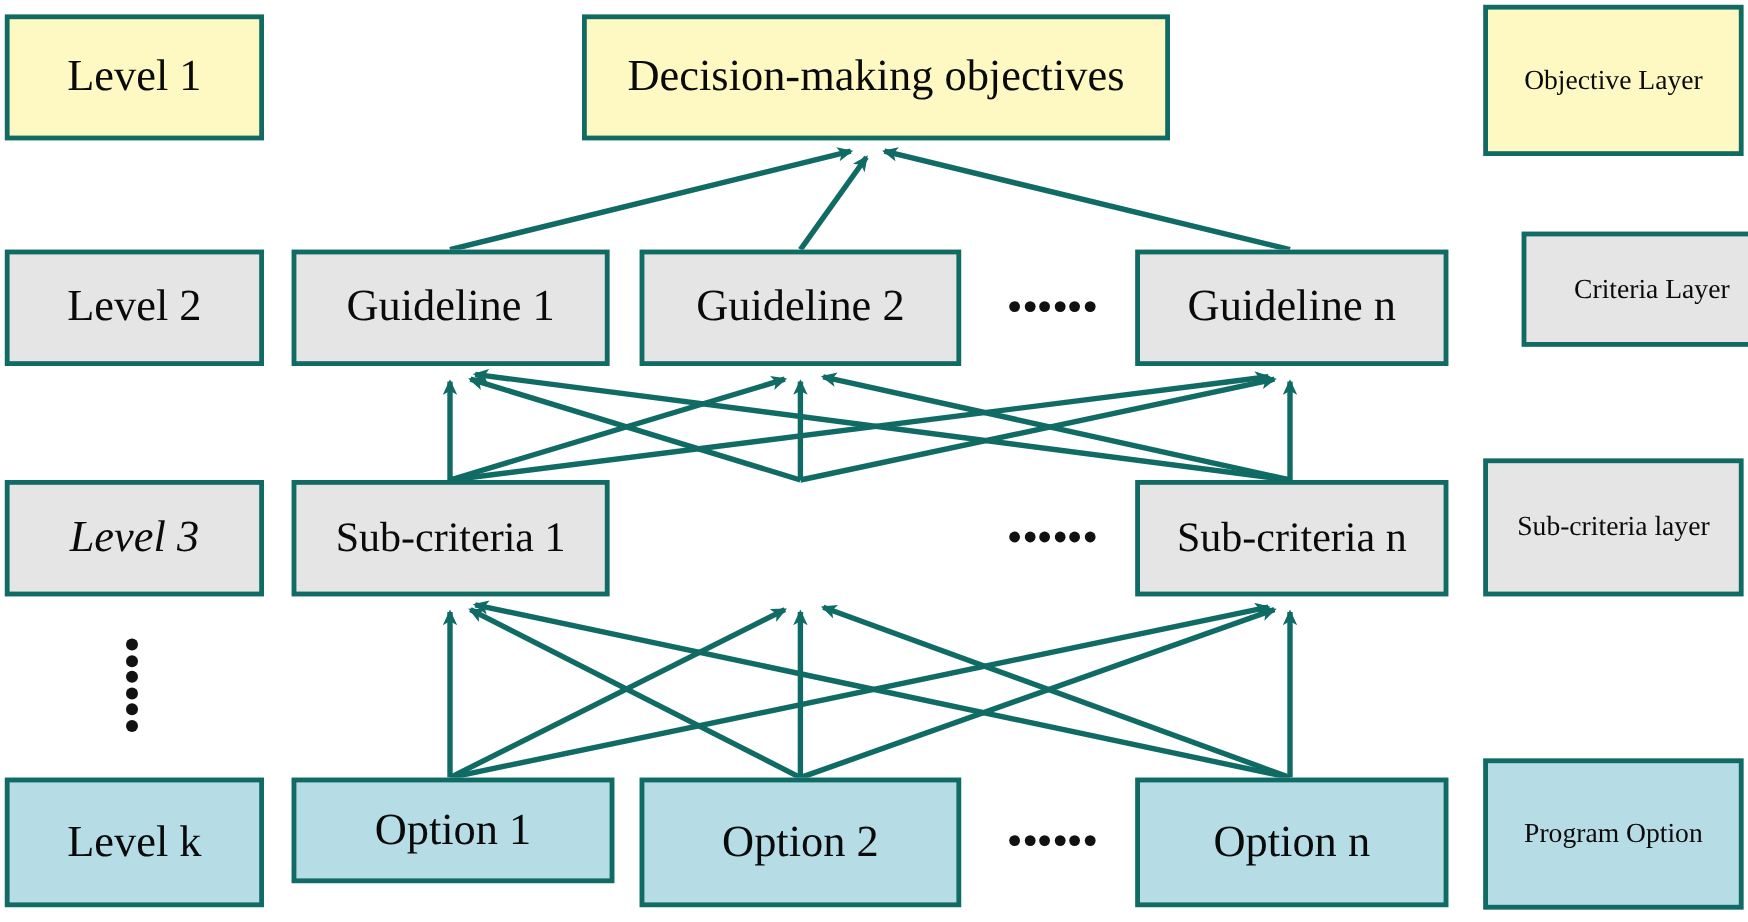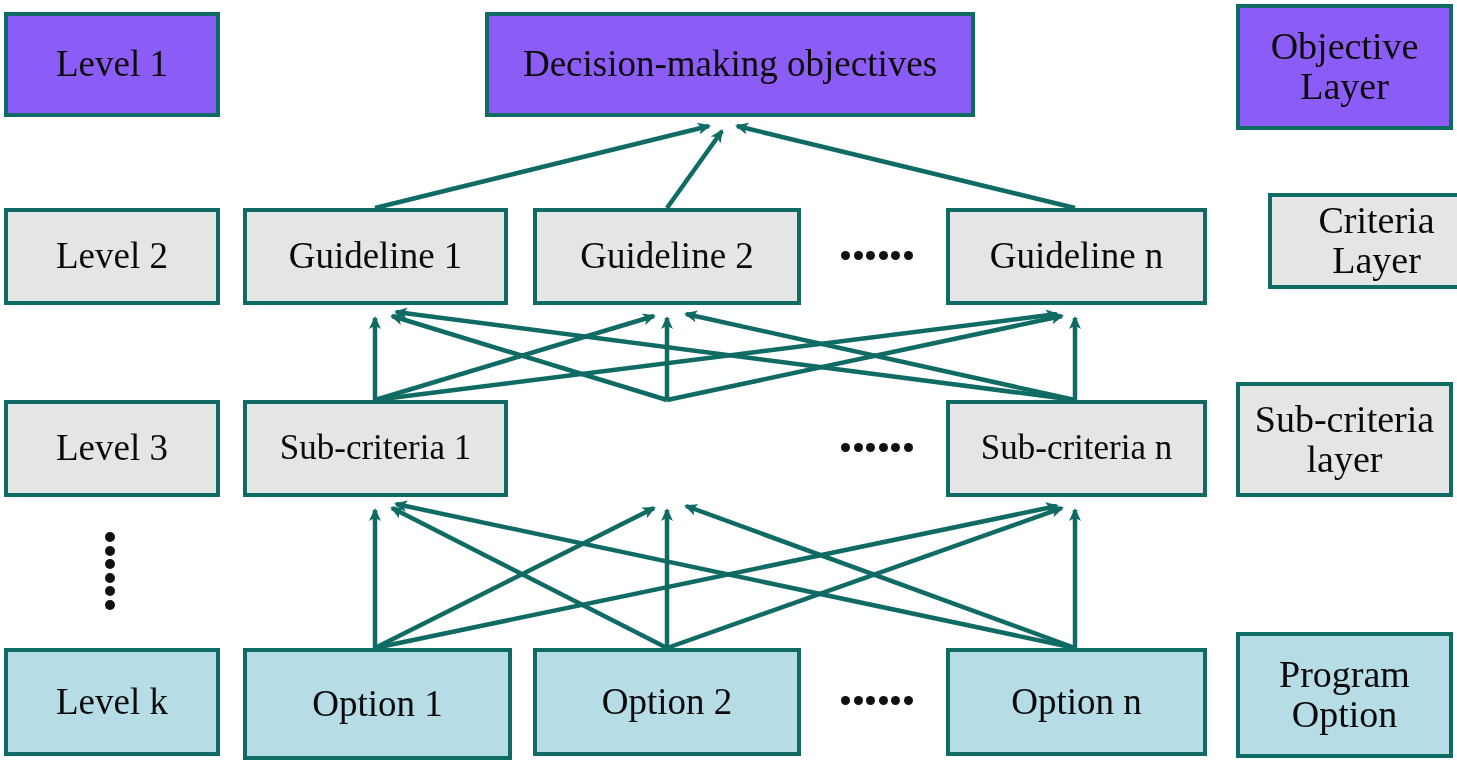--- a/index.html
+++ b/index.html
@@ -2,26 +2,26 @@
 <html><head>
 <meta charset="utf-8">
 <style>
   html,body{margin:0;padding:0;background:#ffffff;}
   body{width:1457px;height:768px;position:relative;overflow:hidden;
        font-family:"Liberation Serif","DejaVu Serif",serif;}
   #stage{position:absolute;left:0;top:0;width:1457px;height:768px;}
   .box{position:absolute;box-sizing:border-box;border:4px solid #0f6b63;
        display:flex;align-items:center;justify-content:center;text-align:center;
        color:#0a0a0a;line-height:1.05;}
-  .pink{background:#8b5cf6;}
+  .pink{background:#fef9c3;}
   .green{background:#e5e5e5;}
   .blue{background:#b6dde6;}
   .t36{font-size:37px;}
   .t34{font-size:35px;}
-  .t33{font-size:38px;}
+  .t33{font-size:23px;}
   .dots-h{position:absolute;display:flex;align-items:center;justify-content:space-between;}
   .dots-h i{display:block;width:9px;height:9px;border-radius:50%;background:#111;}
   .dots-v{position:absolute;display:flex;flex-direction:column;align-items:center;
           justify-content:space-between;}
   .dots-v i{display:block;width:10px;height:10px;border-radius:50%;background:#111;}
   svg.edges{position:absolute;left:0;top:0;width:1457px;height:768px;
             pointer-events:none;overflow:visible;}
 </style>
 </head>
 <body>
@@ -61,21 +61,21 @@
       <path d="M1075,648 L1075,510"></path>
     </g>
   </svg>
 
   <div class="box pink t36" style="left:4px;top:12px;width:216px;height:105px;">
     <span>Level 1</span>
   </div>
   <div class="box green t36" style="left:4px;top:208px;width:216px;height:97px;">
     <span>Level 2</span>
   </div>
-  <div class="box green t36" style="left:4px;top:400px;width:216px;height:97px;">
+  <div class="box green t36" style="left:4px;top:400px;width:216px;height:97px;font-style:italic;">
     <span>Level 3</span>
   </div>
   <div class="dots-v" style="left:105px;top:532px;width:10px;height:78px;">
     <i></i>
       <i></i>
       <i></i>
       <i></i>
       <i></i>
       <i></i>
   </div>
@@ -113,21 +113,21 @@
       <i></i>
       <i></i>
       <i></i>
       <i></i>
       <i></i>
   </div>
   <div class="box green t34" style="left:946px;top:400px;width:261px;height:97px;text-align:right;">
     <span>Sub-criteria n</span>
   </div>
 
-  <div class="box blue t36" style="left:243px;top:648px;width:269px;height:112px;">
+  <div class="box blue t36" style="left:243px;top:648px;width:269px;height:88px;">
     <span>Option 1</span>
   </div>
   <div class="box blue t36" style="left:533px;top:648px;width:268px;height:108px;">
     <span>Option 2</span>
   </div>
   <div class="dots-h" style="left:841px;top:695px;width:72px;height:10px;">
     <i></i>
       <i></i>
       <i></i>
       <i></i>

